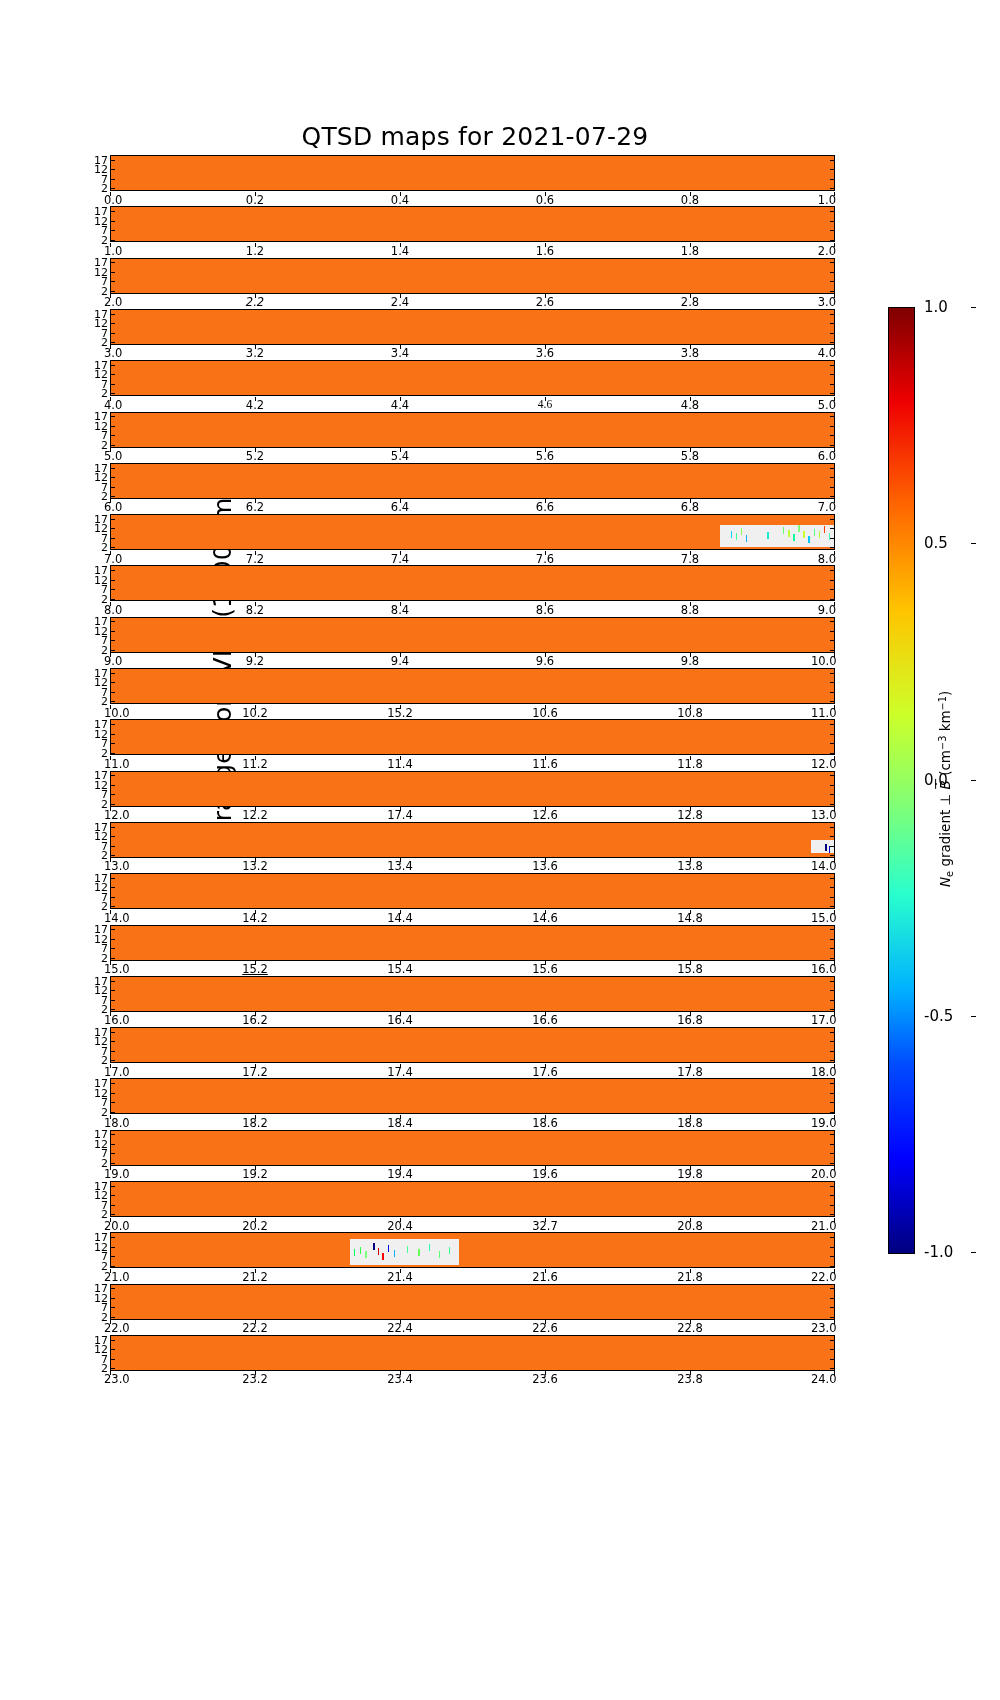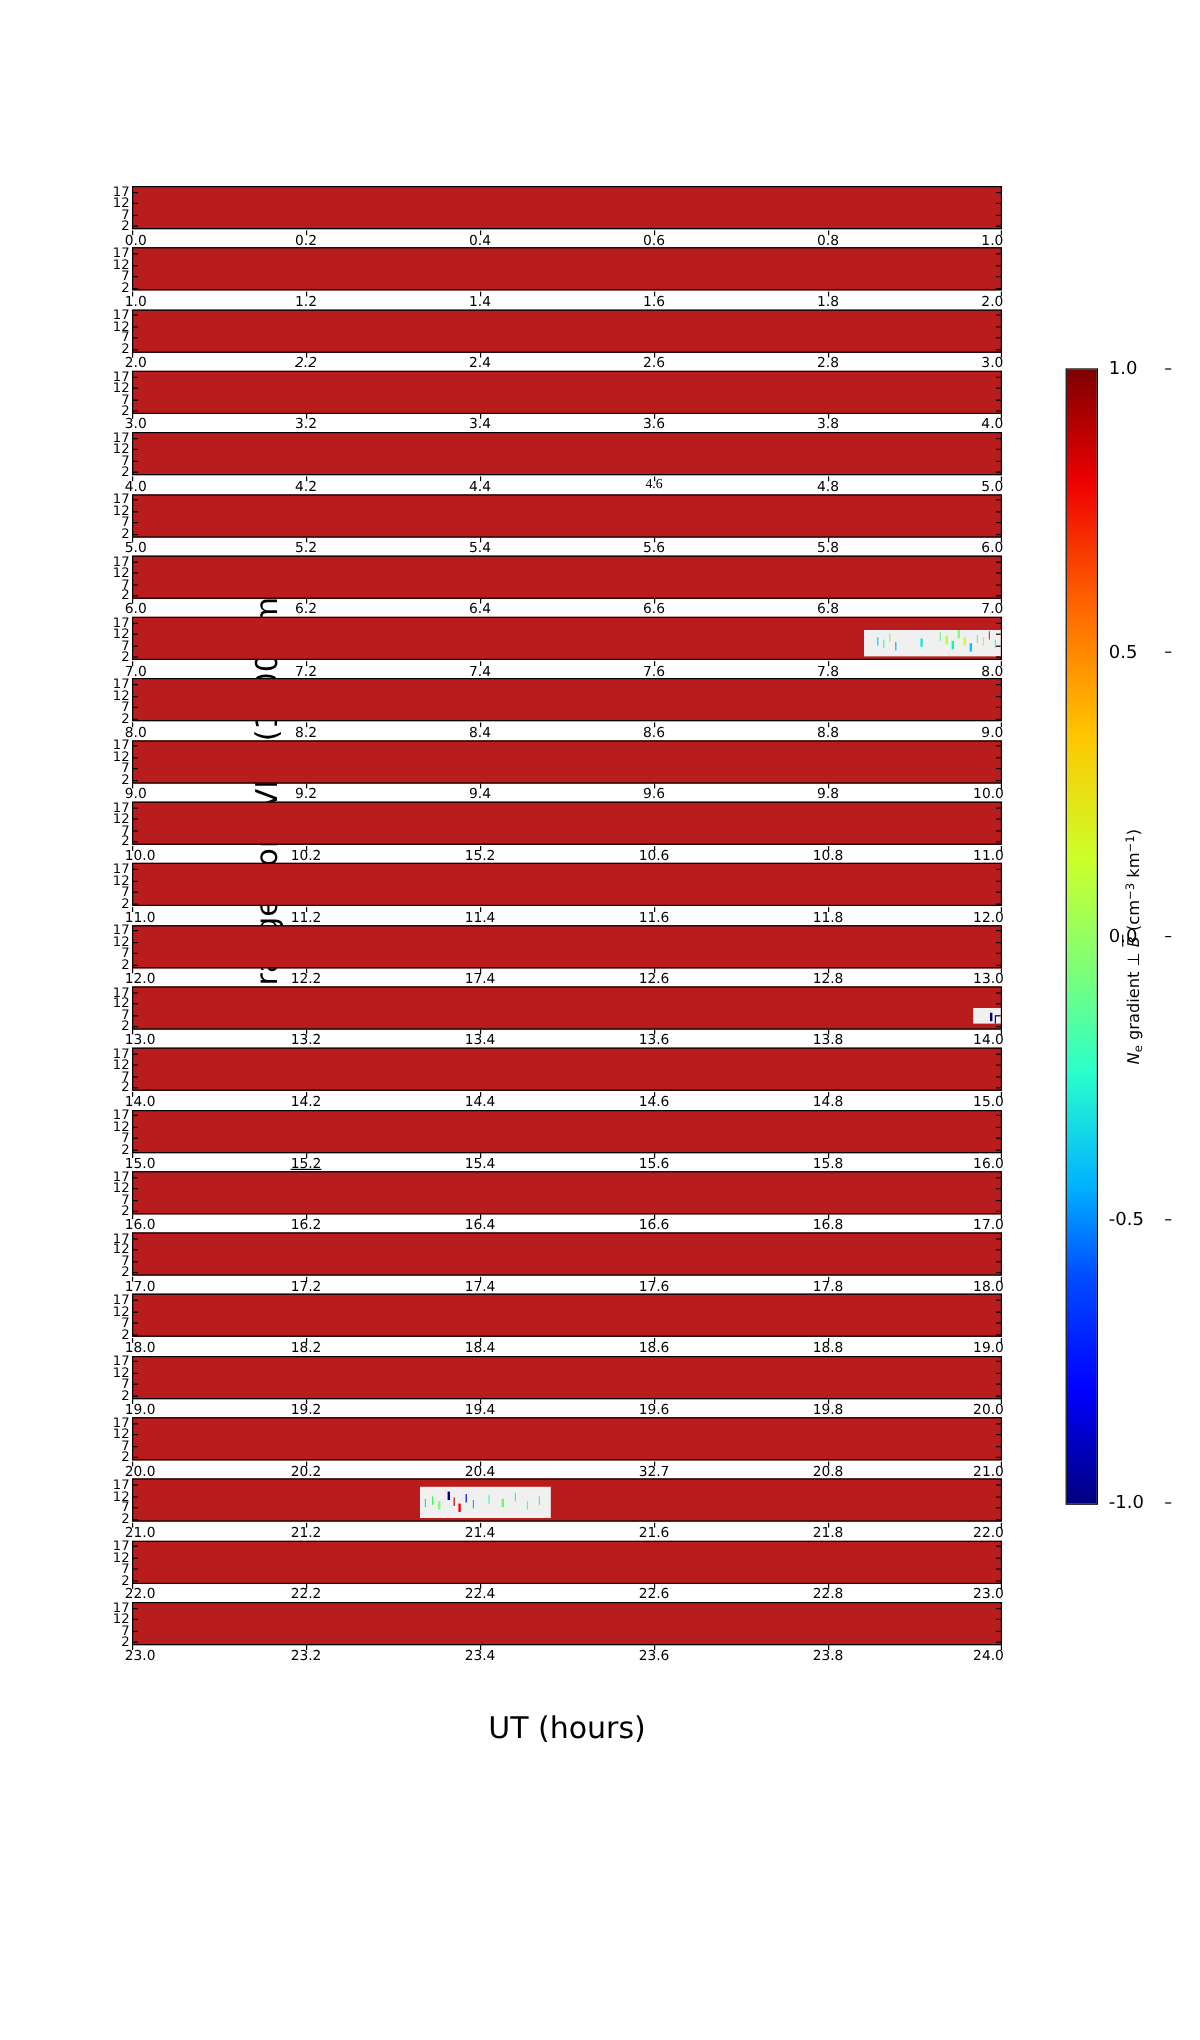--- a/index.html
+++ b/index.html
@@ -36,21 +36,21 @@
     top: 155px;
     width: 725px;
     height: 1232px;
   }
   .panel {
     position: absolute;
     left: 0;
     width: 725px;
     box-sizing: border-box;
     border: 1.1px solid #000000;
-    background: #b91c1c;
+    background: #f97316;
   }
   .panel-inner {
     position: absolute;
     left: 0; top: 0; right: 0; bottom: 0;
     overflow: hidden;
   }
   
   .ylabels {
     position: absolute;
     right: 100%;
@@ -191,23 +191,23 @@
   .streak {
     position: absolute;
     width: 1.4px;
   }
 </style>
 </head>
 <body>
 
 <div id="figure">
 
+  <div id="title">QTSD maps for 2021-07-29</div>
 
   <div id="ylabel-axis">range from VLA (1000 km)</div>
-  <div id="xlabel-axis">UT (hours)</div>
 
   <div id="panels">
       <div class="panel" style="top: 0px; height: 36px;">
         <div class="panel-inner"></div>
         <div class="ytick" style="top: 3.78947px;"></div>
         <div class="ytick right" style="top: 3.78947px;"></div>
         <div class="ytick" style="top: 13.2632px;"></div>
         <div class="ytick right" style="top: 13.2632px;"></div>
         <div class="ytick" style="top: 22.7368px;"></div>
         <div class="ytick right" style="top: 22.7368px;"></div>

